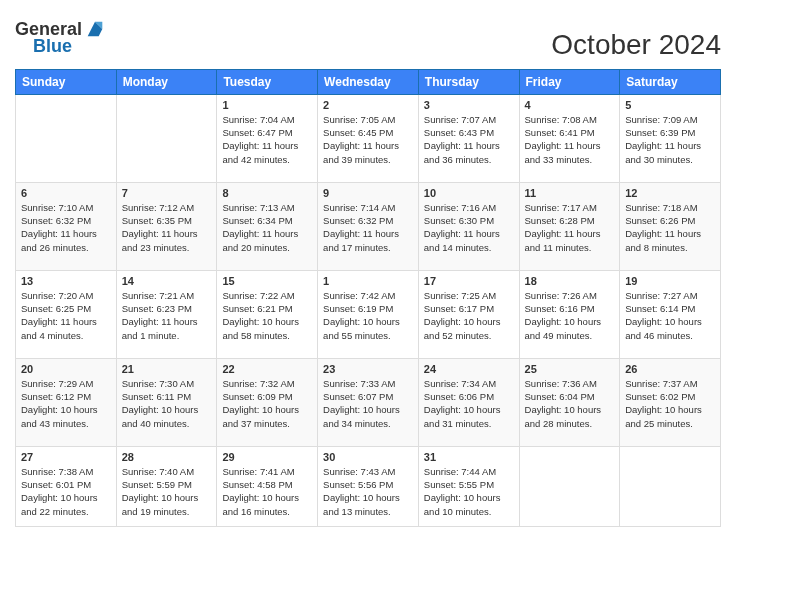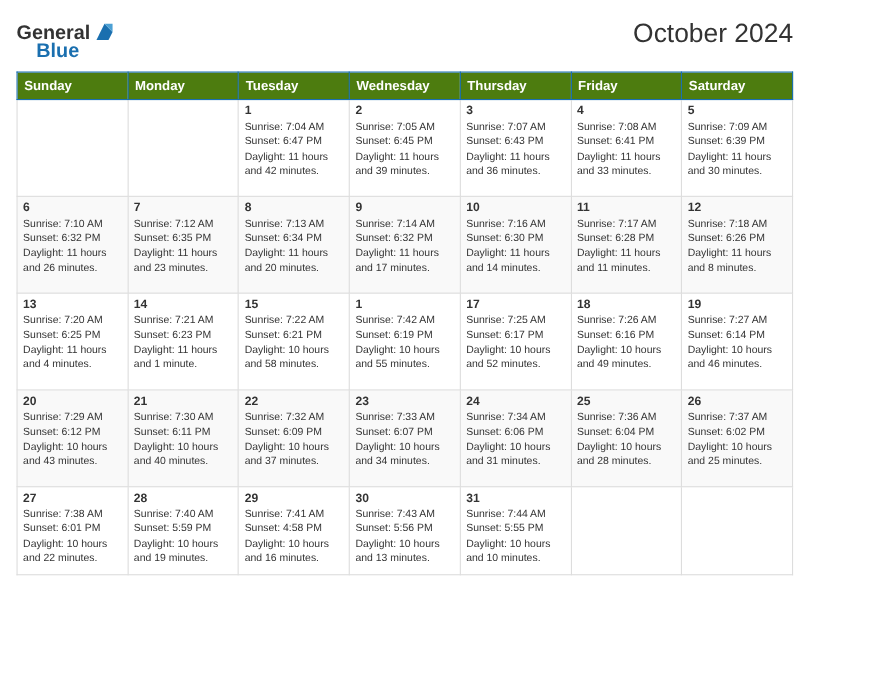--- a/index.html
+++ b/index.html
@@ -29,36 +29,37 @@
     .logo-general {
       color: #333;
     }
     .logo-blue {
       color: #1a6faf;
     }
     .title-block {
       text-align: right;
     }
     .month-title {
-      font-size: 24px;
+      font-size: 28px;
       font-weight: 300;
       color: #333;
       line-height: 1.1;
+      margin-top: 12px;
     }
     .location {
       font-size: 16px;
       color: #555;
     }
     .calendar {
       width: 100%;
       border-collapse: collapse;
       border: 1px solid #ccc;
     }
     .calendar th {
-      background-color: #4d7c0f;
+      background-color: #3b82f6;
       color: white;
       text-align: left;
       padding: 5px 6px;
       font-size: 12px;
       font-weight: 600;
       border: 1px solid #1a6faf;
     }
     .calendar td {
       border: 1px solid #ddd;
       vertical-align: top;

